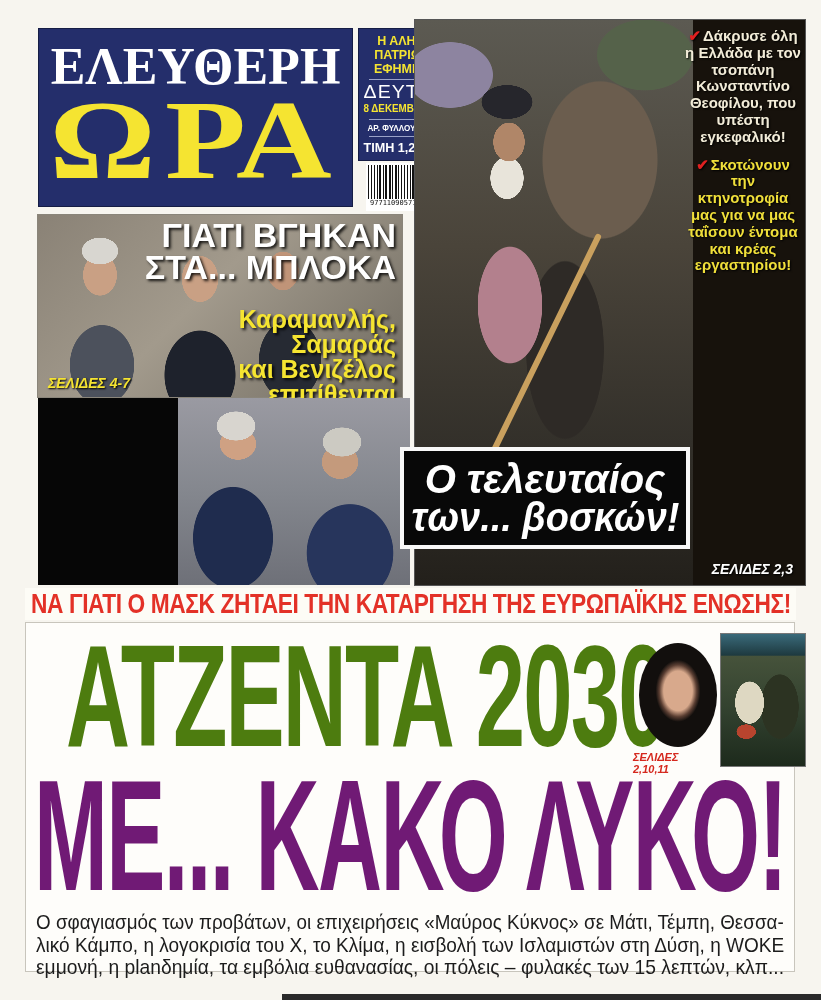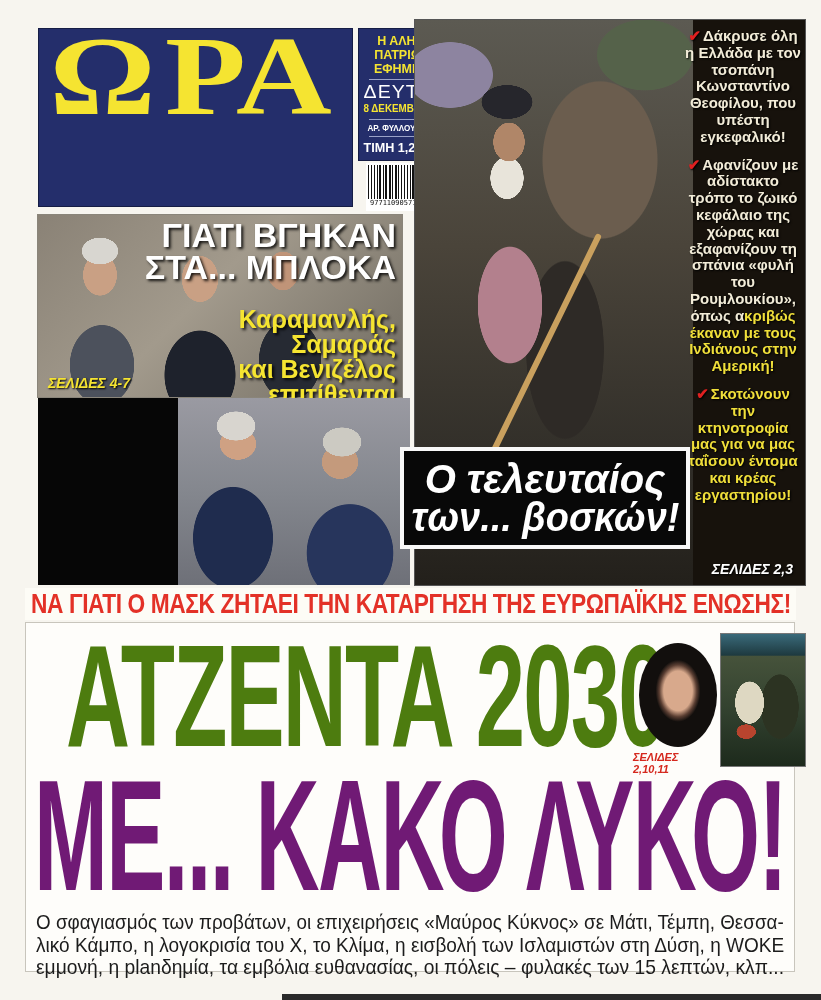--- a/index.html
+++ b/index.html
@@ -130,20 +130,21 @@
   .deck div{display:block;}
 
   .bottom-strip{left:282px;top:994px;width:539px;height:6px;background:#2a2a2a;}
 </style>
 </head>
 <body>
 
 <div class="page">
 
   <div class="abs masthead">
+    <div class="mh1"><span class="fit center" style="transform: scaleX(1);">ΕΛΕΥΘΕΡΗ</span></div>
     <div class="mh2"><span class="fit center" style="transform: scaleX(1.18219);">ΩΡΑ</span></div>
   </div>
 
   <div class="abs infobox">
     <div class="tagline">
       <div>Η ΑΛΗΘΙΝΗ</div>
       <div>ΠΑΤΡΙΩΤΙΚΗ</div>
       <div>ΕΦΗΜΕΡΙΔΑ</div>
     </div>
     <div class="ib-div"></div>
@@ -181,21 +182,20 @@
 
   <div class="abs vel">
     <div class="abs photo-crowd"></div>
   </div>
 
   <div class="abs shep">
     <div class="abs photo-shepherd"></div>
     <div class="abs staff"></div>
     <div class="abs bullets">
       <div class="bullet txt-cream"><span class="chk">✔</span><span>Δάκρυσε όλη η Ελλάδα με τον τσοπάνη Κωνσταντίνο Θεοφίλου, που υπέστη εγκεφαλικό!</span></div>
-      <div class="bullet"><span class="chk">✔</span><span class="txt-cream">Αφανίζουν με αδίστακτο τρόπο το ζωικό κεφάλαιο της χώρας και εξαφανίζουν τη σπάνια «φυλή του Ρουμλουκίου», όπως α</span><span class="txt-yellow">κριβώς έκαναν με τους Ινδιάνους στην Αμερική!</span></div>
       <div class="bullet txt-yellow"><span class="chk">✔</span><span>Σκοτώνουν την κτηνοτροφία μας για να μας ταΐσουν έντομα και κρέας εργαστηρίου!</span></div>
     </div>
     <div class="abs shep-pages">ΣΕΛΙΔΕΣ 2,3</div>
   </div>
 
   <div class="abs shep-headbox">
     <div class="shep-h"><span class="fit center" style="transform: scaleX(1);">Ο τελευταίος</span></div>
     <div class="shep-h"><span class="fit center" style="transform: scaleX(0.946996);">των... βοσκών!</span></div>
   </div>
 

